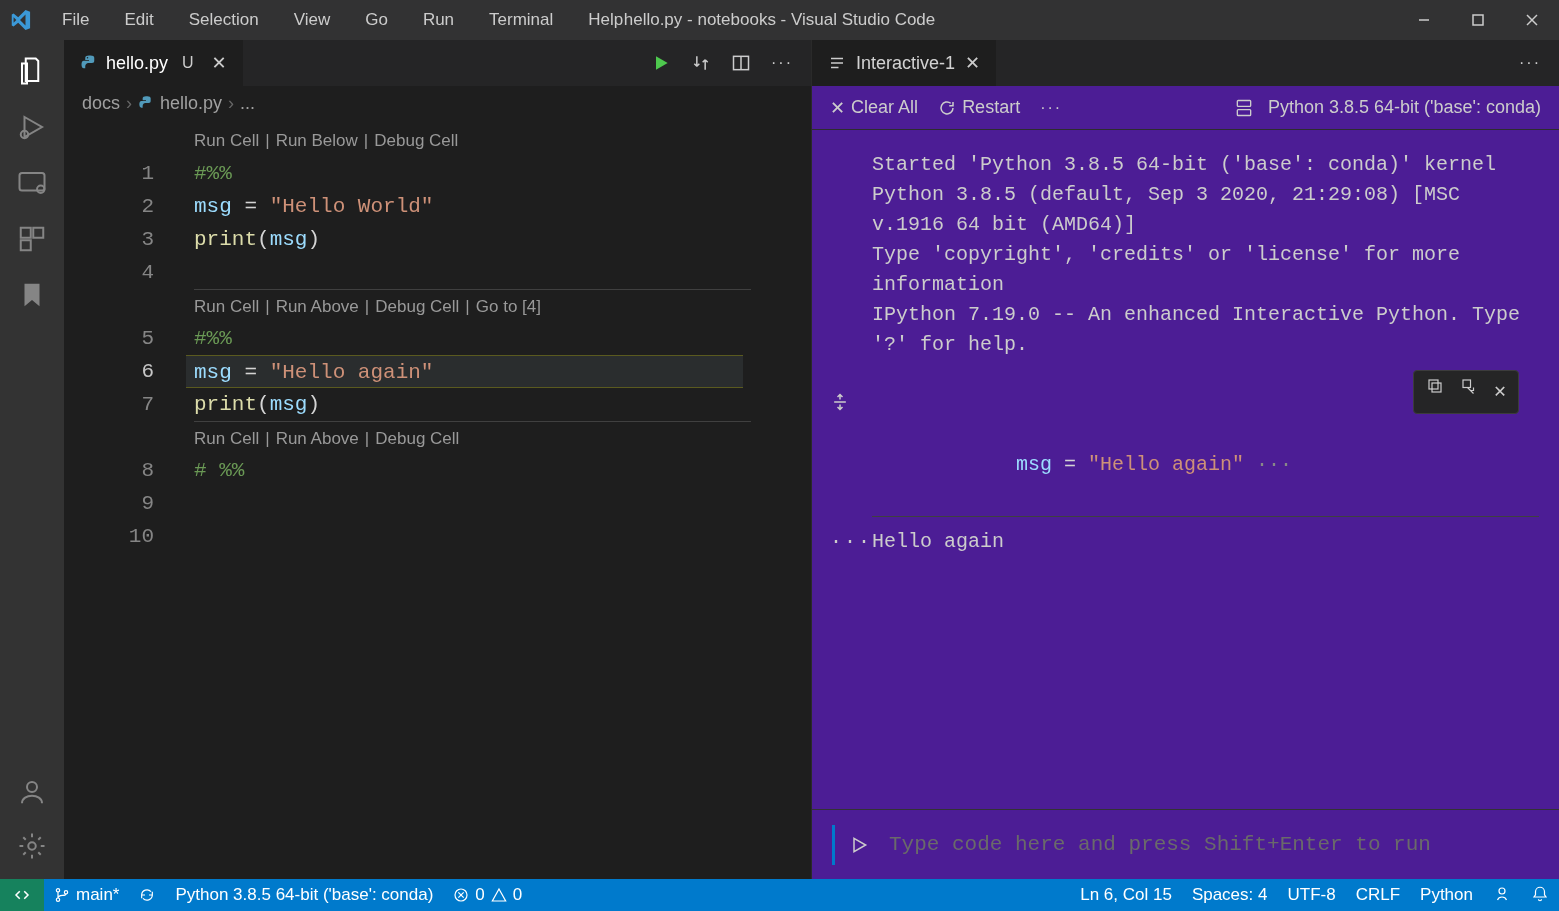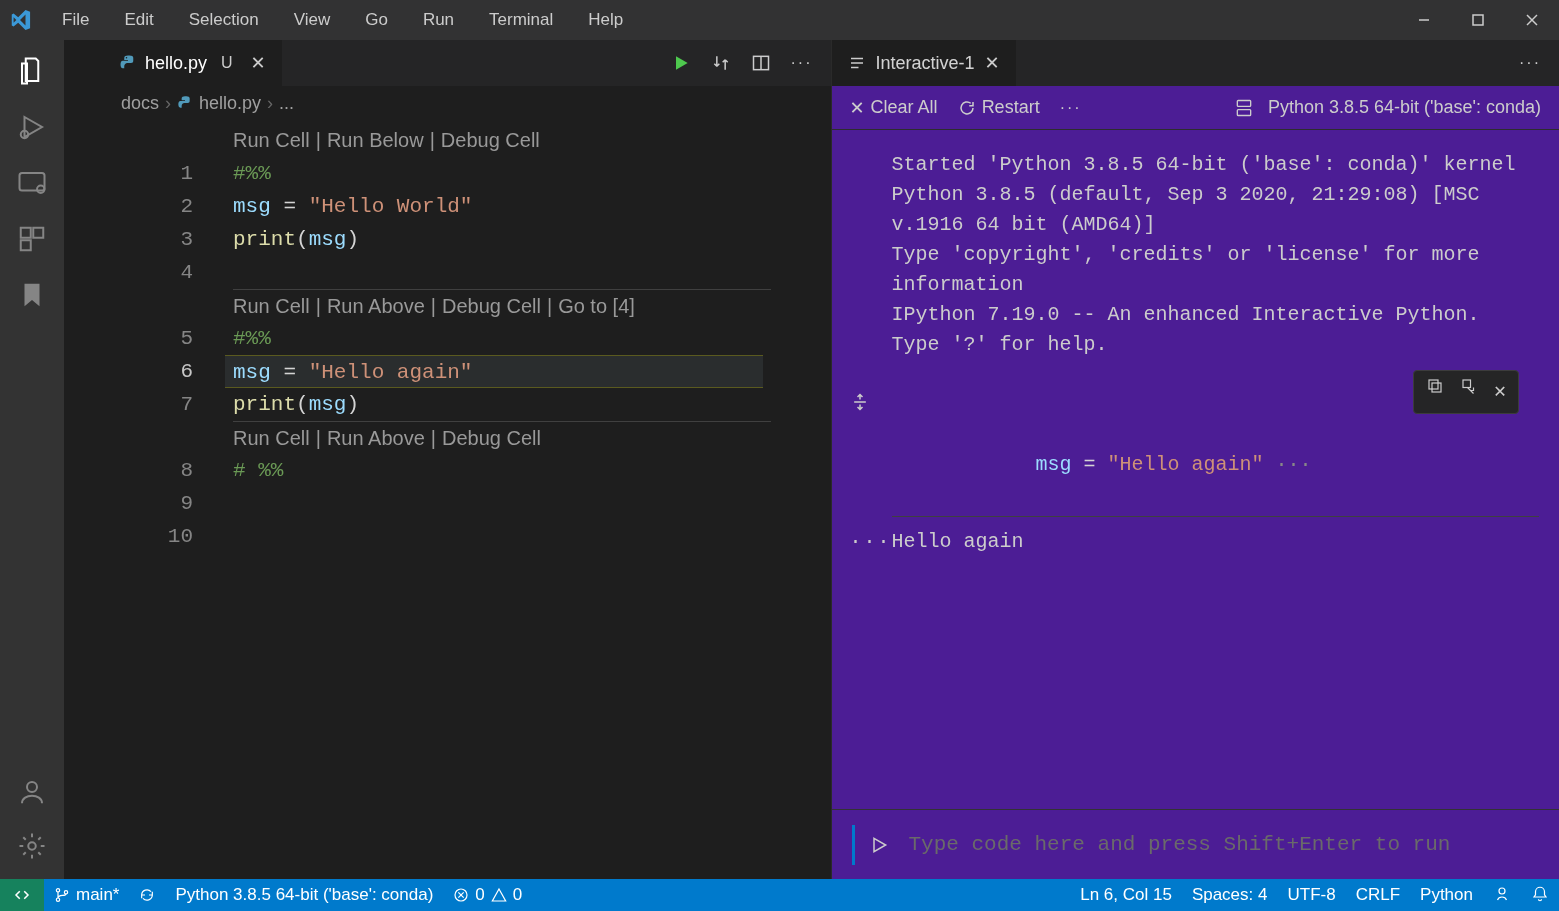--- a/index.html
+++ b/index.html
@@ -24,39 +24,39 @@
 
 .main {
   display:flex; height:calc(100% - 40px - 32px);
 }
 .activitybar {
   width:64px; background:#333333; display:flex; flex-direction:column; align-items:center; padding-top:14px; gap:22px;
 }
 .activitybar .icon { width:34px; height:34px; display:flex; align-items:center; justify-content:center; color:#858585; cursor:pointer;}
 .activitybar .bottom { margin-top:auto; padding-bottom:16px; display:flex; flex-direction:column; gap:20px;}
 
-.editorArea { flex:1; display:flex; flex-direction:row;padding-left:39px; }
+.editorArea { flex:1; display:flex; flex-direction:row; }
 
 .leftPane { flex:1; display:flex; flex-direction:column; border-right:1px solid #2a2a2a; min-width:0;}
 .tabs { height:46px; background:#252526; display:flex; align-items:center; position:relative;}
 .tab { height:46px; display:flex; align-items:center; gap:8px; padding:0 16px; background:#1e1e1e; border-right:1px solid #252526; font-size:18px;}
 .tab .pyicon { color:#519aba; }
 .tab .mod { color:#ccc; margin-left:6px; font-size:16px;}
 .tab .close { margin-left:10px; font-size:18px; color:#ccc; cursor:pointer;}
 .tabActions { margin-left:auto; display:flex; gap:20px; padding-right:18px; align-items:center;}
 .tabActions .act { cursor:pointer; color:#ccc; }
 
 .breadcrumb { height:34px; display:flex; align-items:center; padding-left:18px; gap:6px; font-size:18px; color:#a0a0a0;}
 .breadcrumb .sep { color:#666; }
 
 .codeArea { flex:1; position:relative; font-family: "Consolas","Courier New",monospace; font-size:21px; line-height:33px; padding-top:4px;}
 .gutter { position:absolute; left:0; top:4px; width:110px; text-align:right; color:#858585; }
 .gutter div { height:33px; padding-right:20px;}
 .codeLines { position:absolute; left:130px; top:4px; right:0;}
-.codeLines .codelens { color:#999999; font-size:20px; font-family:"Segoe UI",Arial,sans-serif; height:33px; display:flex; align-items:center; gap:0; }
+.codeLines .codelens { color:#999999; font-size:17px; font-family:"Segoe UI",Arial,sans-serif; height:33px; display:flex; align-items:center; gap:0; }
 .codeLines .codelens span { cursor:pointer; }
 .codeLines .codelens .sep { margin:0 6px; }
 .codeLines .line { height:33px; white-space:pre; }
 .codeLines .current { background:#2a2d2e; margin-left:-8px; padding-left:8px; width:calc(100% - 60px); border-top:1px solid #5a5a1f; border-bottom:1px solid #5a5a1f;}
 .codeLines .hr { border-top:1px solid #404040; width:calc(100% - 60px); }
 .tok-cm { color:#6a9955; }
 .tok-var { color:#9cdcfe; }
 .tok-op { color:#d4d4d4; }
 .tok-str { color:#ce9178; }
 .tok-fn { color:#dcdcaa; }
@@ -108,20 +108,21 @@
   <div class="menu">
     <span>File</span>
     <span>Edit</span>
     <span>Selection</span>
     <span>View</span>
     <span>Go</span>
     <span>Run</span>
     <span>Terminal</span>
     <span>Help</span>
   </div>
+  <div class="title">hello.py - notebooks - Visual Studio Code</div>
   <div class="controls">
     <div>
         <svg width="12" height="12">
           <line x1="1" y1="6" x2="11" y2="6" stroke="#ccc" stroke-width="1.5"></line>
         </svg>
       </div>
     <div>
         <svg width="12" height="12">
           <rect x="1" y="1" width="10" height="10" fill="none" stroke="#ccc" stroke-width="1.5"></rect>
         </svg>

